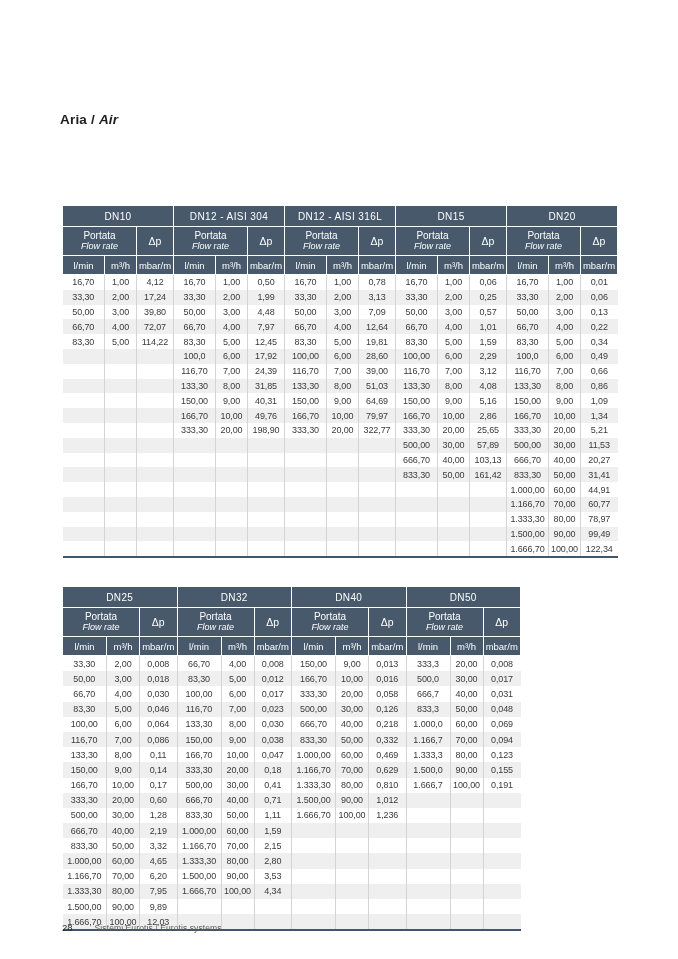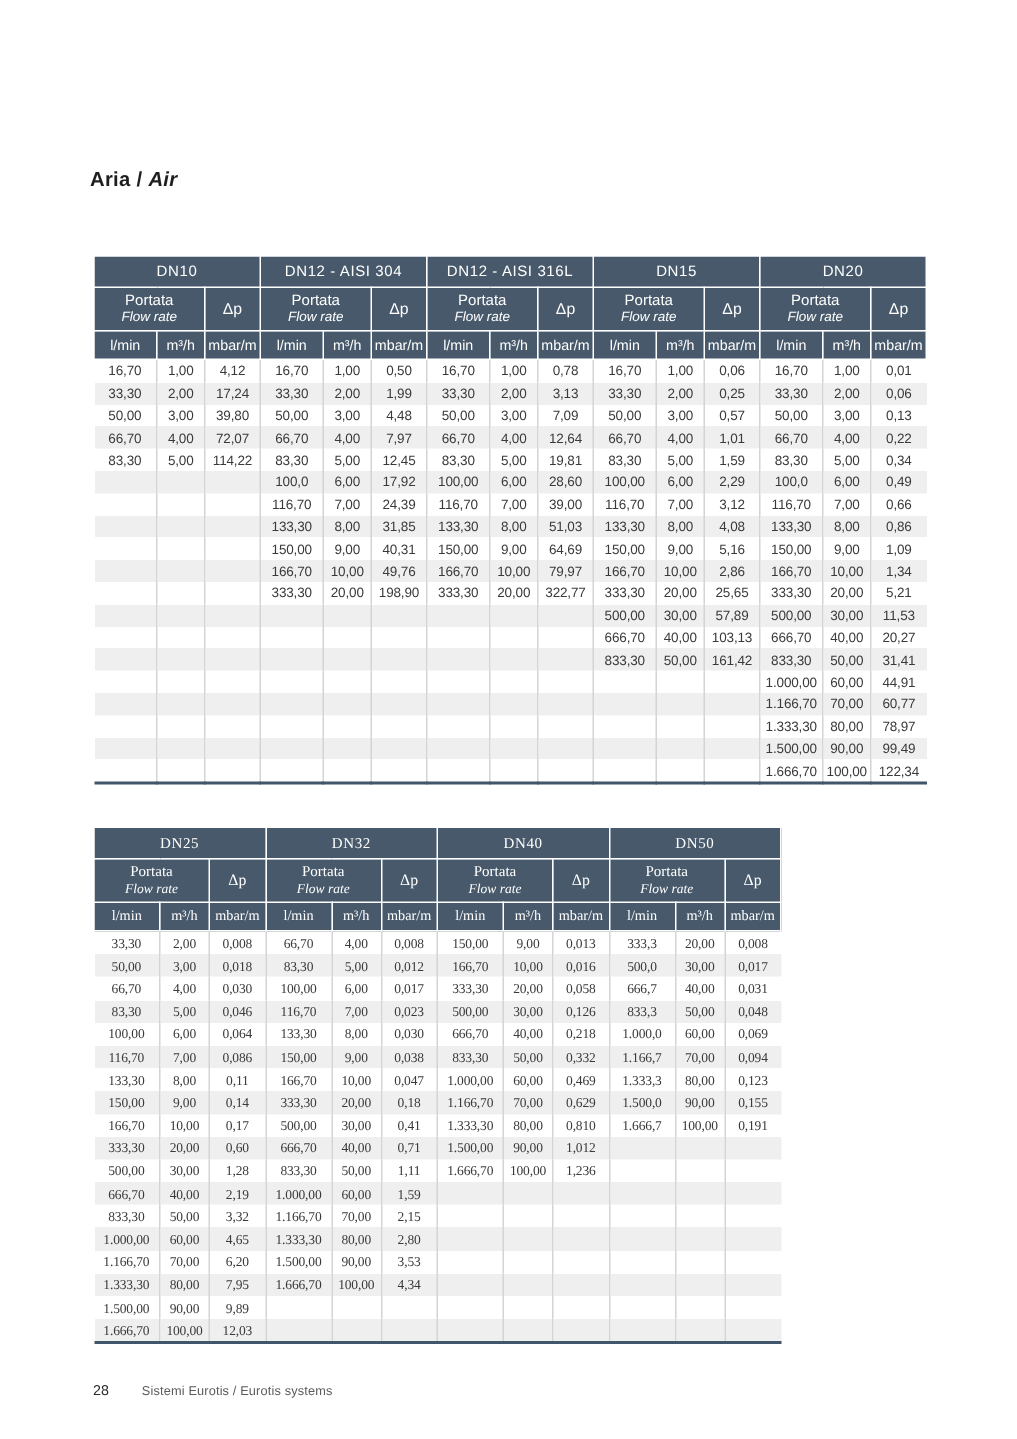--- a/index.html
+++ b/index.html
@@ -14,24 +14,24 @@
 
   .page-title {
     position:absolute; left:60px; top:112px;
     font-size:13.5px; color:#1e1e1e; font-weight:700;
     letter-spacing:0.2px;
   }
   .page-title .t-italic { font-style:italic; font-weight:700; }
 
   .tbl-wrap { position:absolute; }
   .tbl-wrap.t1 { left:62px; top:170px; width:555px; }
-  .tbl-wrap.t2 { left:62px; top:551px; width:458px;font-family:Liberation Serif, serif; }
+  .tbl-wrap.t2 { left:62px; top:551px; width:458px; }
 
   table.flow {
-    border-collapse:collapse; table-layout:fixed; width:100%;
+    border-collapse:collapse; table-layout:fixed; width:100%;margin-top:35px;
   }
   table.flow th {
     background:#47596b; color:#ffffff; font-weight:400;
     border:1.5px solid #ffffff; text-align:center;
     padding:0; vertical-align:middle;
   }
   th.g-title { height:20px; font-size:10px; letter-spacing:0.4px; }
   th.h-port  { height:28px; }
   th.h-port .port { font-size:10px; line-height:1.2; }
   th.h-port .flow { font-size:9px; font-style:italic; line-height:1.1; }

